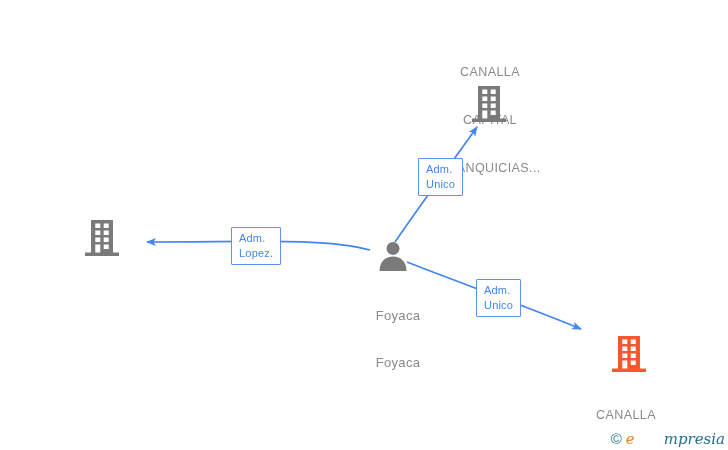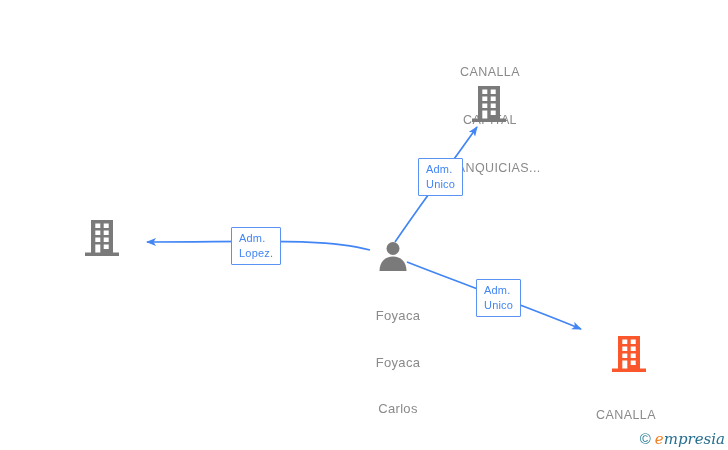--- a/index.html
+++ b/index.html
@@ -63,21 +63,21 @@
     color: #2a7f96;
     font-family: "Liberation Sans", sans-serif;
     font-style: normal;
     margin-right: 4px;
   }
   .wm-brand {
     font-family: "DejaVu Serif", serif;
     font-style: italic;
   }
   .wm-initial { color: #f08020; }
-  .wm-rest { color: #266e8e; }
+  .wm-rest { color: #266e8e; margin-left: 29px; }
 </style>
 </head>
 <body>
 
 <div class="canvas">
 
   <svg class="edges-layer" viewBox="0 0 728 450">
     <defs>
       <marker id="arrowhead" markerUnits="userSpaceOnUse" markerWidth="12" markerHeight="10" refX="9" refY="4" orient="auto">
         <path d="M0,0 L10,4 L0,8 L2.5,4 Z" fill="#4285f4"></path>
@@ -119,21 +119,20 @@
     <rect class="icon-window" x="19.7" y="26.5" width="5" height="4.5"></rect>
   </svg>
 
   <svg class="node-icon" style="left:377px; top:241px;" width="32" height="30" viewBox="0 0 32 30">
     <circle class="icon-gray" cx="16" cy="7.5" r="6.5"></circle>
     <path class="icon-gray" d="M2.5,30 C2.5,20.5 8.5,15.5 16,15.5 C23.5,15.5 29.5,20.5 29.5,30 Z"></path>
   </svg>
   <div class="node-label person-name" style="left:298px; top:277px;">
     <div>Foyaca</div>
     <div>Foyaca</div>
-    <div>Carlos</div>
   </div>
 
   <svg class="node-icon" style="left:611px; top:334px;" width="36" height="38" viewBox="0 0 36 38">
     <rect class="icon-orange" x="1" y="34.5" width="34" height="3.5"></rect>
     <rect class="icon-orange" x="7" y="2" width="22" height="33"></rect>
     <rect class="icon-window" x="11.3" y="5.5" width="5" height="4.5"></rect>
     <rect class="icon-window" x="19.7" y="5.5" width="5" height="4.5"></rect>
     <rect class="icon-window" x="11.3" y="12.5" width="5" height="4.5"></rect>
     <rect class="icon-window" x="19.7" y="12.5" width="5" height="4.5"></rect>
     <rect class="icon-window" x="11.3" y="19.5" width="5" height="4.5"></rect>

